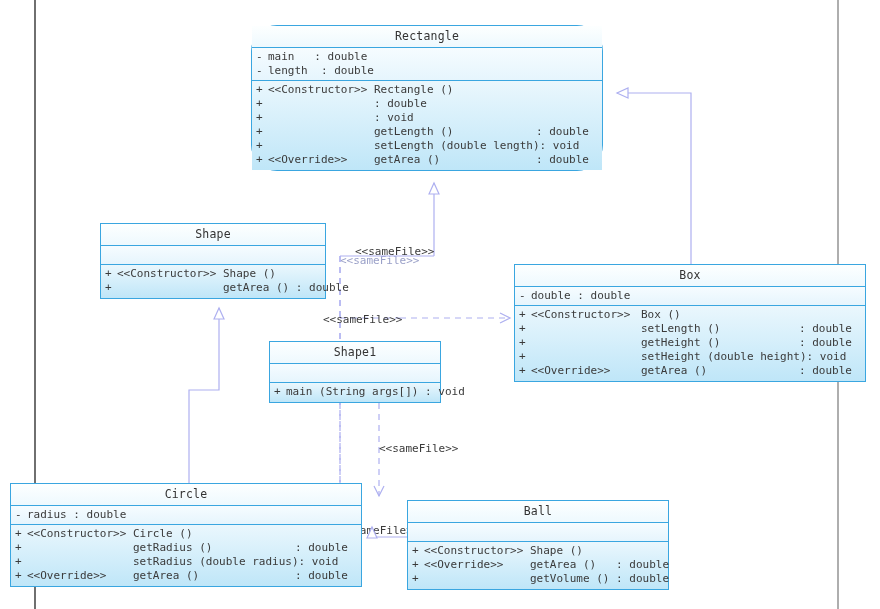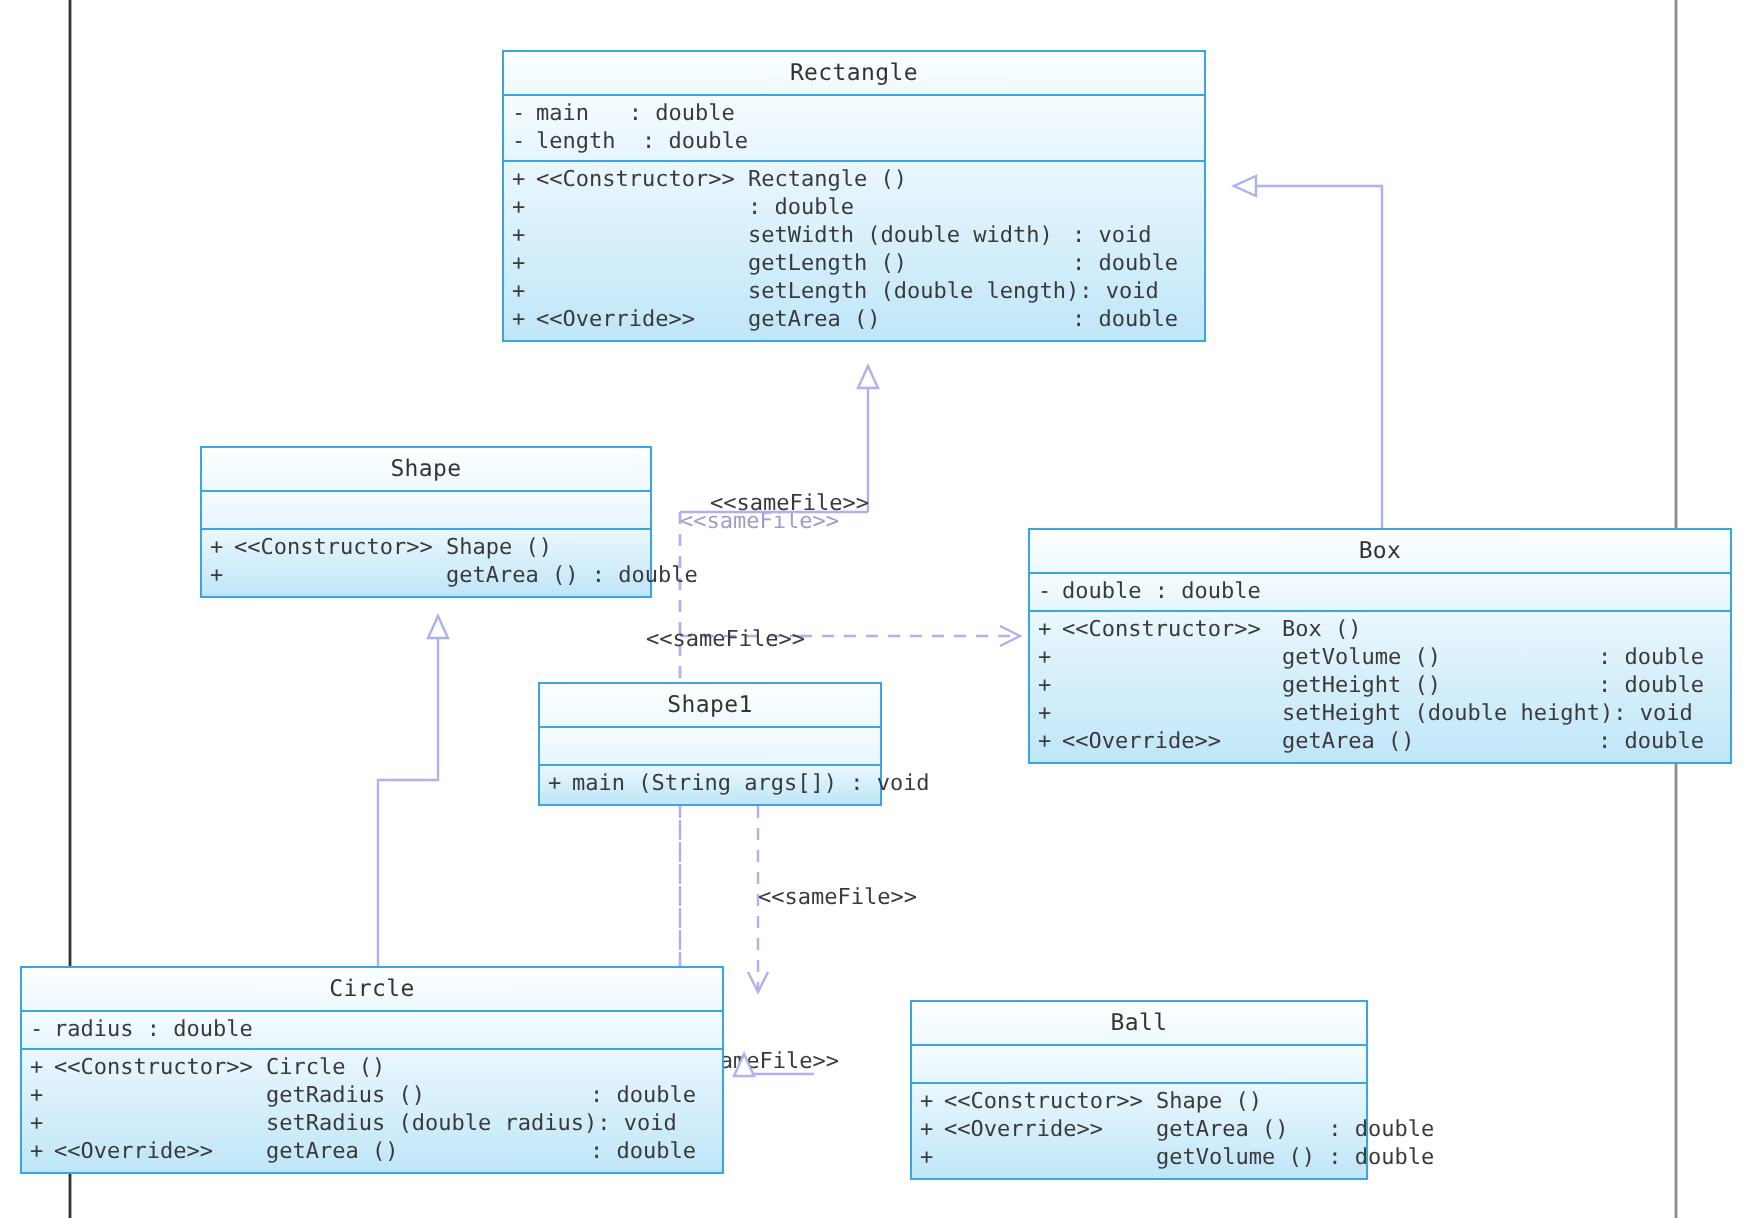--- a/index.html
+++ b/index.html
@@ -97,21 +97,21 @@
       <path d="M 400 318 L 510 318" stroke-dasharray="6 5" marker-end="url(#openArrow)"></path>
       <path d="M 340 318 L 400 318" stroke-dasharray="6 5"></path>
 
       <path d="M 340 256 L 340 524" stroke-dasharray="6 5"></path>
       <path d="M 379 403 L 379 496" stroke-dasharray="6 5" marker-end="url(#openArrow)"></path>
       <path d="M 340 403 L 340 524" stroke-dasharray="6 5"></path>
       <path d="M 340 256 L 340 341" stroke-dasharray="6 5"></path>
     </g>
   </svg>
 
-  <div class="uml" style="left:251px;top:25px;width:352px;">
+  <div class="uml" style="left:251px;top:25px;width:352px;border-radius:26px;">
     <div class="title">Rectangle</div>
     <div class="attrs">
       <div class="row">
         <span class="c-vis">-</span>
         <span class="c-sig">main   : double</span>
       </div>
       <div class="row">
         <span class="c-vis">-</span>
         <span class="c-sig">length  : double</span>
       </div>
@@ -124,21 +124,20 @@
         <span class="c-ret" style="width:62px"></span>
       </div>
       <div class="row">
         <span class="c-vis">+</span>
         <span class="c-ster" style="width:106px"></span>
         <span class="c-ret" style="width:62px">: double</span>
       </div>
       <div class="row">
         <span class="c-vis">+</span>
         <span class="c-ster" style="width:106px"></span>
-        <span class="c-sig">setWidth (double width)</span>
         <span class="c-ret" style="width:62px">: void</span>
       </div>
       <div class="row">
         <span class="c-vis">+</span>
         <span class="c-ster" style="width:106px"></span>
         <span class="c-sig">getLength ()</span>
         <span class="c-ret" style="width:62px">: double</span>
       </div>
       <div class="row">
         <span class="c-vis">+</span>
@@ -183,21 +182,21 @@
     <div class="ops">
       <div class="row">
         <span class="c-vis">+</span>
         <span class="c-ster" style="width:110px">&lt;&lt;Constructor&gt;&gt;</span>
         <span class="c-sig">Box ()</span>
         <span class="c-ret" style="width:62px"></span>
       </div>
       <div class="row">
         <span class="c-vis">+</span>
         <span class="c-ster" style="width:110px"></span>
-        <span class="c-sig">getVolume ()</span>
+        <span class="c-sig">setLength ()</span>
         <span class="c-ret" style="width:62px">: double</span>
       </div>
       <div class="row">
         <span class="c-vis">+</span>
         <span class="c-ster" style="width:110px"></span>
         <span class="c-sig">getHeight ()</span>
         <span class="c-ret" style="width:62px">: double</span>
       </div>
       <div class="row">
         <span class="c-vis">+</span>
@@ -254,21 +253,21 @@
       </div>
       <div class="row">
         <span class="c-vis">+</span>
         <span class="c-ster" style="width:106px">&lt;&lt;Override&gt;&gt;</span>
         <span class="c-sig">getArea ()</span>
         <span class="c-ret" style="width:62px">: double</span>
       </div>
     </div>
   </div>
 
-  <div class="uml" style="left:407px;top:500px;width:229px;margin-left:48px;">
+  <div class="uml" style="left:407px;top:500px;width:262px;">
     <div class="title">Ball</div>
     <div class="attrs empty"></div>
     <div class="ops">
       <div class="row">
         <span class="c-vis">+</span>
         <span class="c-ster" style="width:106px">&lt;&lt;Constructor&gt;&gt;</span>
         <span class="c-sig">Shape ()</span>
       </div>
       <div class="row">
         <span class="c-vis">+</span>

